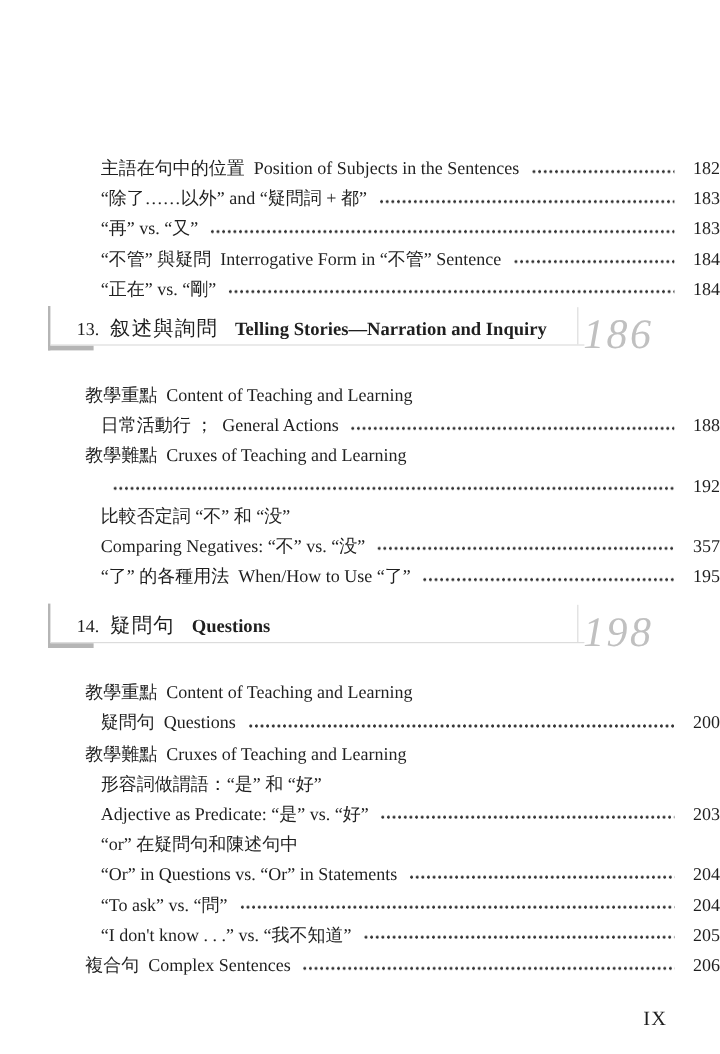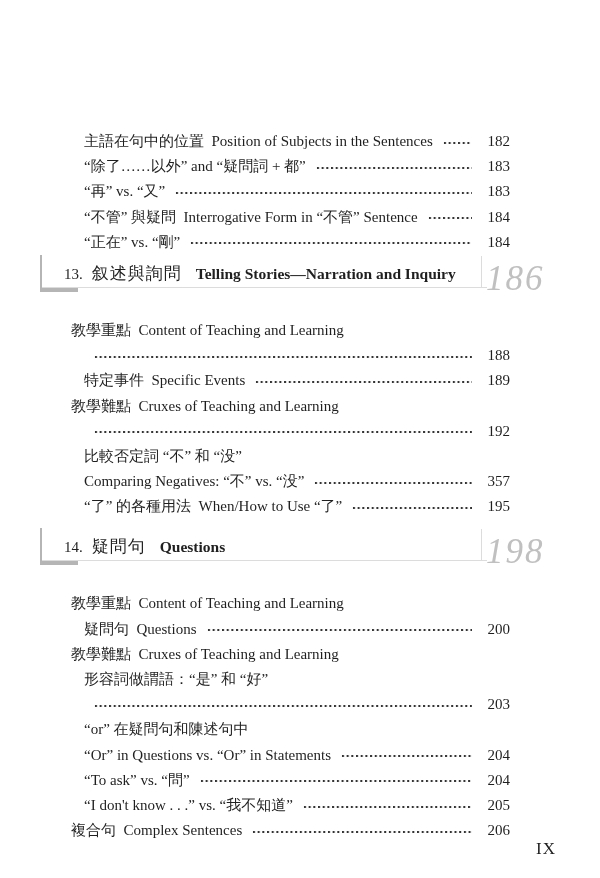--- a/index.html
+++ b/index.html
@@ -10,21 +10,20 @@
     color:#1f1f1f;
     overflow:hidden;
   }
   .page{position:relative;width:600px;height:878px;background:#ffffff;}
   .toc{position:absolute;top:0;left:0;right:0;padding-top:129px;}
 
   
   .row{
     display:flex;align-items:flex-start;
     height:25.2px;line-height:25.2px;
-    padding-right:90px;
     font-size:15px;
   }
   .row .row-text{white-space:pre;flex:0 1 auto;}
   .row.indent-1{margin-left:71px;}
   .row.indent-2{margin-left:84px;}
   .leader{
     flex:1 1 auto;min-width:14px;height:6px;
     align-self:center;margin:2px 8px 0 10px;
     background-image:radial-gradient(circle at 2px 3px,#333333 1.05px,rgba(0,0,0,0) 1.45px);
     background-size:4.7px 6px;background-repeat:repeat-x;background-position:left center;
@@ -101,27 +100,23 @@
       <span class="sec-en">Telling Stories—Narration and Inquiry</span>
     </div>
     <span class="big-num">186</span>
   </div>
         <div class="sec-items">
           <div class="row indent-1 no-page">
     <span class="row-text">教學重點  Content of Teaching and Learning</span>
 
   </div>
           <div class="row indent-2">
+    <span class="row-text">日常活動行 ；  General Actions</span>
     <span class="leader"></span>
     <span class="page-num">188</span>
-  </div>
-          <div class="row indent-2">
-    <span class="row-text">特定事件  Specific Events</span>
-    <span class="leader"></span>
-    <span class="page-num">189</span>
   </div>
           <div class="row indent-1 no-page">
     <span class="row-text">教學難點  Cruxes of Teaching and Learning</span>
 
   </div>
           <div class="row indent-2">
     <span class="leader"></span>
     <span class="page-num">192</span>
   </div>
           <div class="row indent-2 no-page">
@@ -163,20 +158,21 @@
   </div>
           <div class="row indent-1 no-page">
     <span class="row-text">教學難點  Cruxes of Teaching and Learning</span>
 
   </div>
           <div class="row indent-2 no-page">
     <span class="row-text">形容詞做謂語：“是” 和 “好”</span>
 
   </div>
           <div class="row indent-2">
+    <span class="row-text">Adjective as Predicate: “是” vs. “好”</span>
     <span class="leader"></span>
     <span class="page-num">203</span>
   </div>
           <div class="row indent-2 no-page">
     <span class="row-text">“or” 在疑問句和陳述句中</span>
 
   </div>
           <div class="row indent-2">
     <span class="row-text">“Or” in Questions vs. “Or” in Statements</span>
     <span class="leader"></span>

